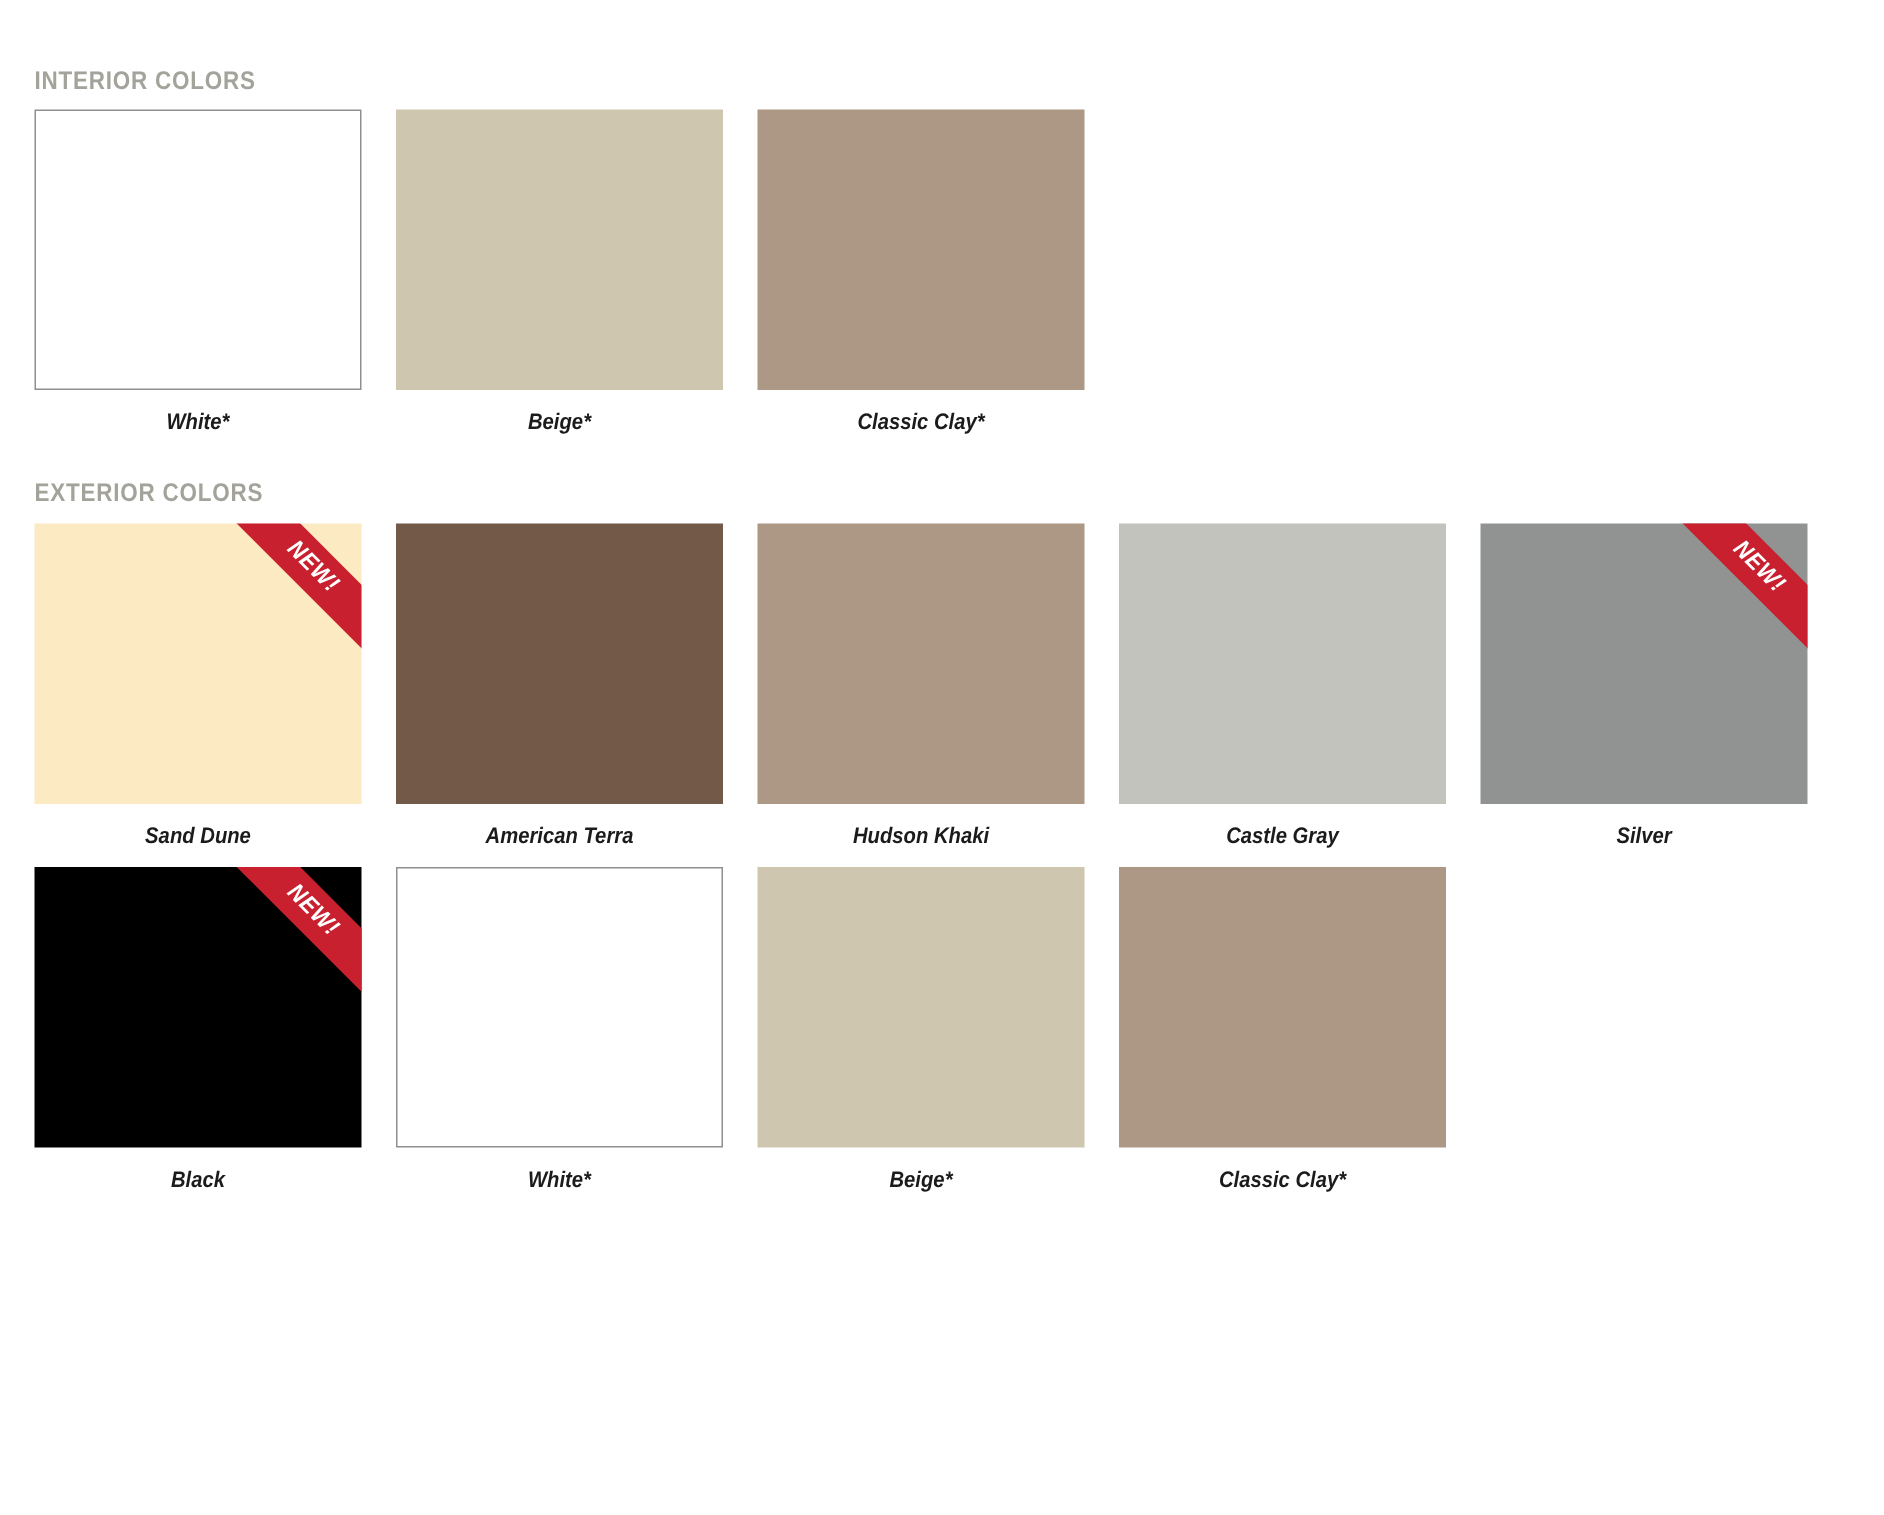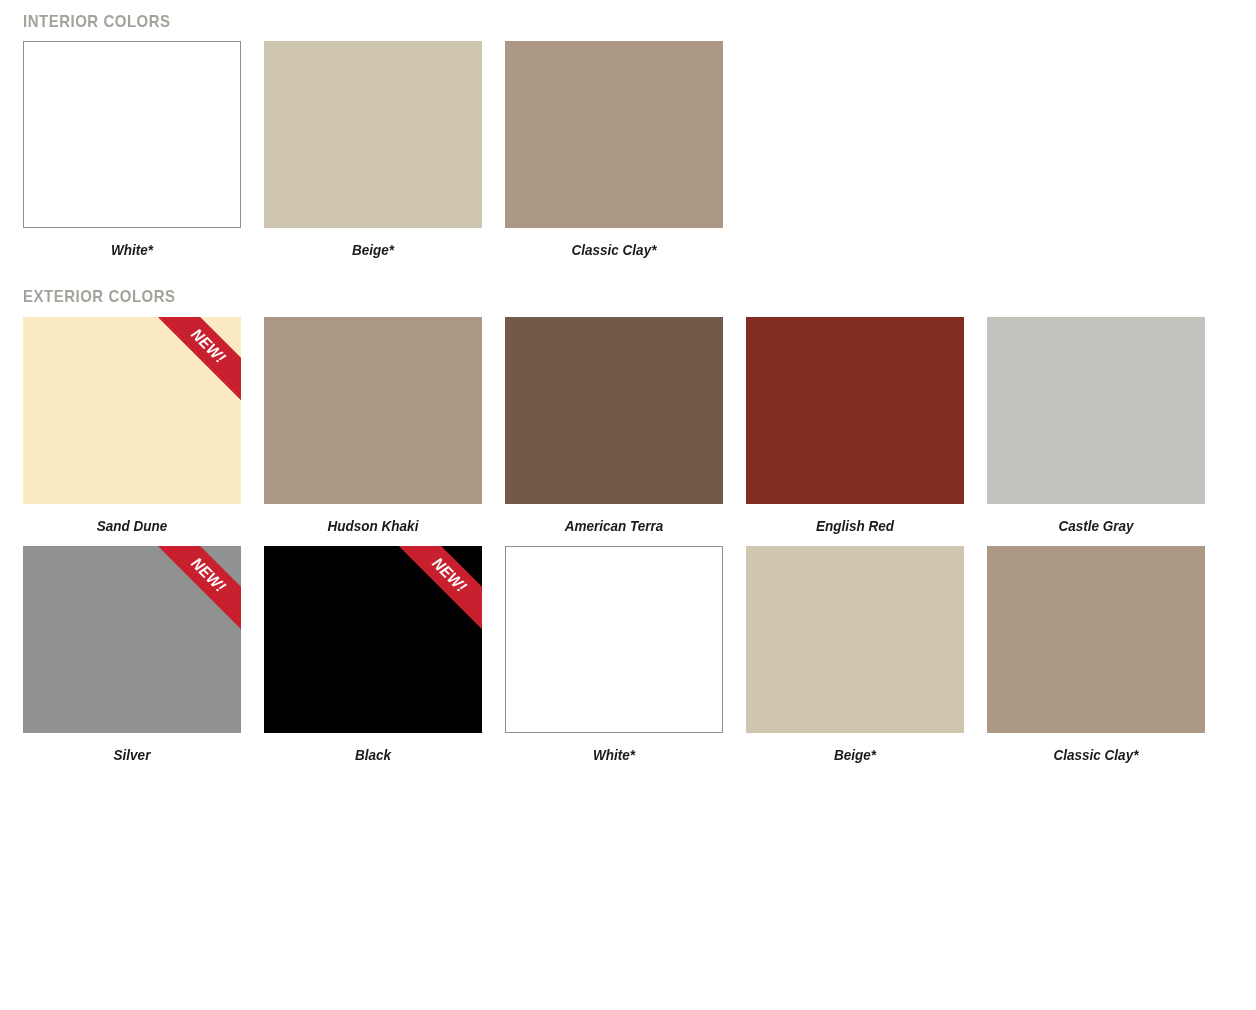--- a/index.html
+++ b/index.html
@@ -15,20 +15,21 @@
     font-family: "Liberation Sans", sans-serif;
     -webkit-font-smoothing: antialiased;
   }
 
   .page {
     position: relative;
     width: 1256px;
     height: 835px;
     box-sizing: border-box;
     padding: 0 23px;
+    margin-top: 32px;
   }
 
   
   .section-heading {
     font-family: "Liberation Sans", sans-serif;
     font-weight: bold;
     font-size: 17px;
     letter-spacing: 0.6px;
     color: #a3a39b;
     text-transform: uppercase;
@@ -147,30 +148,26 @@
         <div class="swatch-chip" style="background: rgb(251, 234, 194);">
           <div class="ribbon">
             <div class="ribbon-band" style="background: rgb(200, 32, 46);">
               <span class="ribbon-text">NEW!</span>
             </div>
           </div>
         </div>
         <span class="swatch-label">Sand Dune</span>
       </div>
       <div class="swatch-cell">
+        <div class="swatch-chip" style="background: rgb(115, 89, 72);"></div>
+        <span class="swatch-label">American Terra</span>
+      </div>
+      <div class="swatch-cell">
         <div class="swatch-chip" style="background: rgb(173, 152, 133);"></div>
         <span class="swatch-label">Hudson Khaki</span>
-      </div>
-      <div class="swatch-cell">
-        <div class="swatch-chip" style="background: rgb(115, 89, 72);"></div>
-        <span class="swatch-label">American Terra</span>
-      </div>
-      <div class="swatch-cell">
-        <div class="swatch-chip" style="background: rgb(128, 44, 32);"></div>
-        <span class="swatch-label">English Red</span>
       </div>
       <div class="swatch-cell">
         <div class="swatch-chip" style="background: rgb(194, 195, 188);"></div>
         <span class="swatch-label">Castle Gray</span>
       </div>
       <div class="swatch-cell">
         <div class="swatch-chip" style="background: rgb(145, 147, 147);">
           <div class="ribbon">
             <div class="ribbon-band" style="background: rgb(200, 32, 46);">
               <span class="ribbon-text">NEW!</span>

